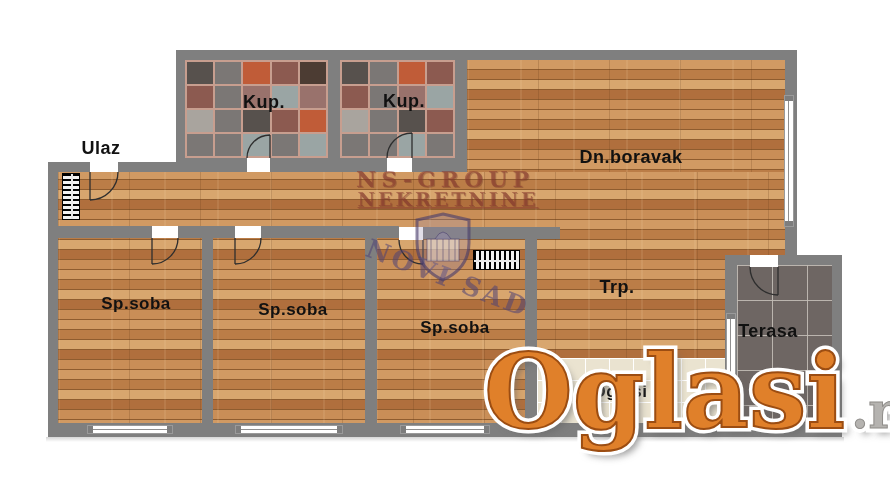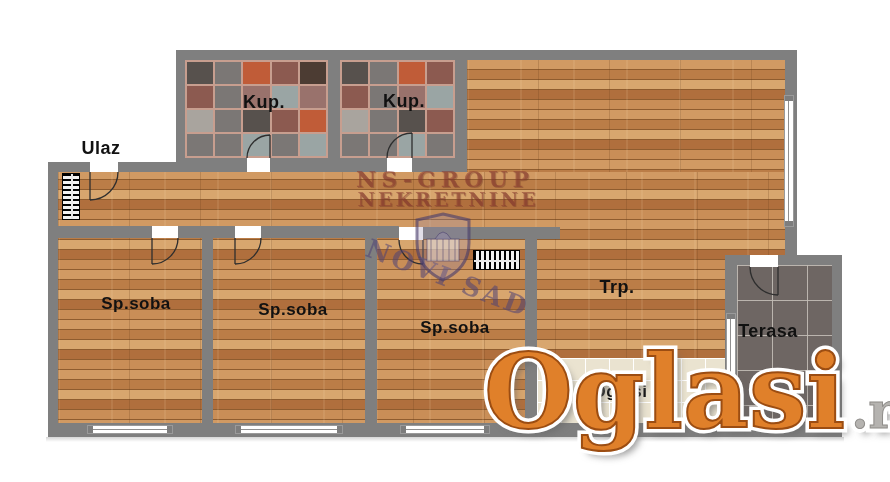--- a/index.html
+++ b/index.html
@@ -60,21 +60,21 @@
   
   .rlabel{position:absolute;transform:translate(-50%,-50%);font-weight:bold;font-size:17px;
           color:var(--label,#111);z-index:7;white-space:nowrap;letter-spacing:0.5px;}
   .rlabel.big{font-size:18px;}
 
   
   .wm{position:absolute;transform:translate(-50%,-50%);z-index:5;white-space:nowrap;
       font-family:"DejaVu Serif",serif;font-weight:bold;color:var(--watermark-red,rgba(139,58,48,0.55));
       text-shadow:1px 1px 0 rgba(90,35,30,0.30);}
   .wm1{font-size:22px;letter-spacing:5px;}
-  .wm2{font-size:19px;letter-spacing:3px;}
+  .wm2{font-size:19px;letter-spacing:3px;text-decoration:underline;}
   .novisad{position:absolute;left:448px;top:278px;transform:translate(-50%,-50%) rotate(21deg);
       font-family:"DejaVu Serif",serif;font-weight:bold;font-size:26px;letter-spacing:3px;
       color:var(--watermark-purple,rgba(78,66,116,0.55));z-index:5;white-space:nowrap;}
   .shield{position:absolute;left:412px;top:211px;z-index:6;}
 
   
   .logo{position:absolute;left:484px;top:344px;z-index:9;pointer-events:none;}
   .logo-line{position:absolute;left:0;top:0;white-space:nowrap;
              font-family:"DejaVu Serif",serif;font-weight:bold;line-height:0.95;}
   .logo-big{font-size:102px;}
@@ -186,20 +186,21 @@
       <path d="M750,267 A28,28 0 0 0 778,295 M778,267 L778,295"></path>
     </g>
   </svg>
 
   <div class="rad rad-v" style="left:62px;top:173px;width:18px;height:47px;"></div>
   <div class="rad rad-h" style="left:473px;top:250px;width:47px;height:20px;"></div>
 
   <div class="rlabel big" style="left:101px;top:148px;">Ulaz</div>
   <div class="rlabel big" style="left:264px;top:102px;">Kup.</div>
   <div class="rlabel big" style="left:404px;top:101px;">Kup.</div>
+  <div class="rlabel big" style="left:631px;top:157px;">Dn.boravak</div>
   <div class="rlabel" style="left:136px;top:304px;">Sp.soba</div>
   <div class="rlabel" style="left:293px;top:310px;">Sp.soba</div>
   <div class="rlabel" style="left:455px;top:328px;">Sp.soba</div>
   <div class="rlabel big" style="left:617px;top:287px;">Trp.</div>
   <div class="rlabel" style="left:620px;top:392px;">Oglasi</div>
   <div class="rlabel big" style="left:768px;top:331px;">Terasa</div>
 
   <div class="wm wm1" style="left:445px;top:179px;">NS-GROUP</div>
   <div class="wm wm2" style="left:448px;top:199px;">NEKRETNINE</div>
   <div class="novisad">NOVI SAD</div>

